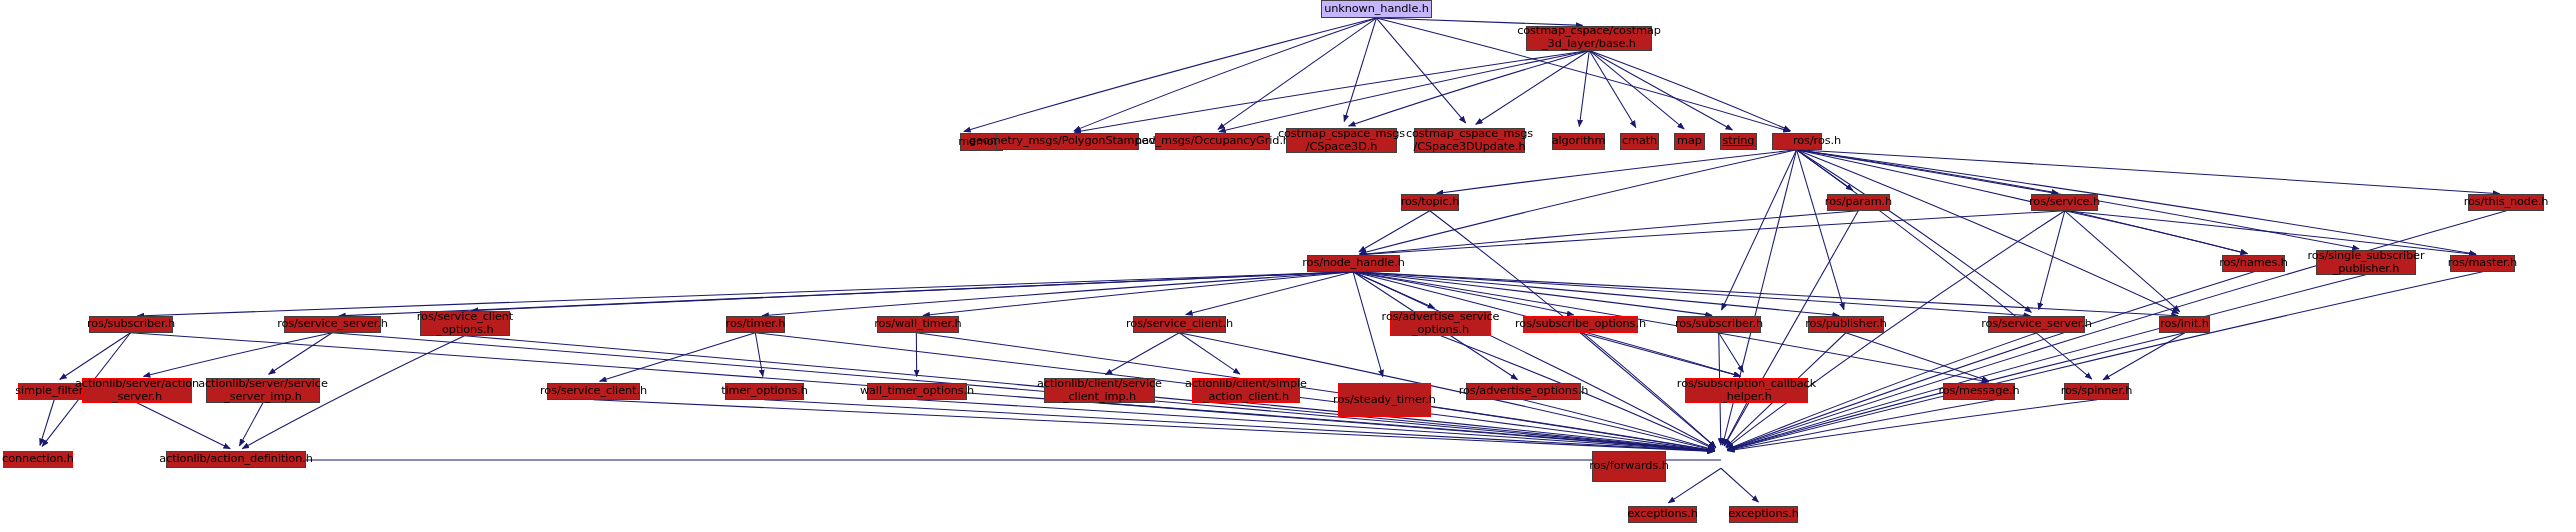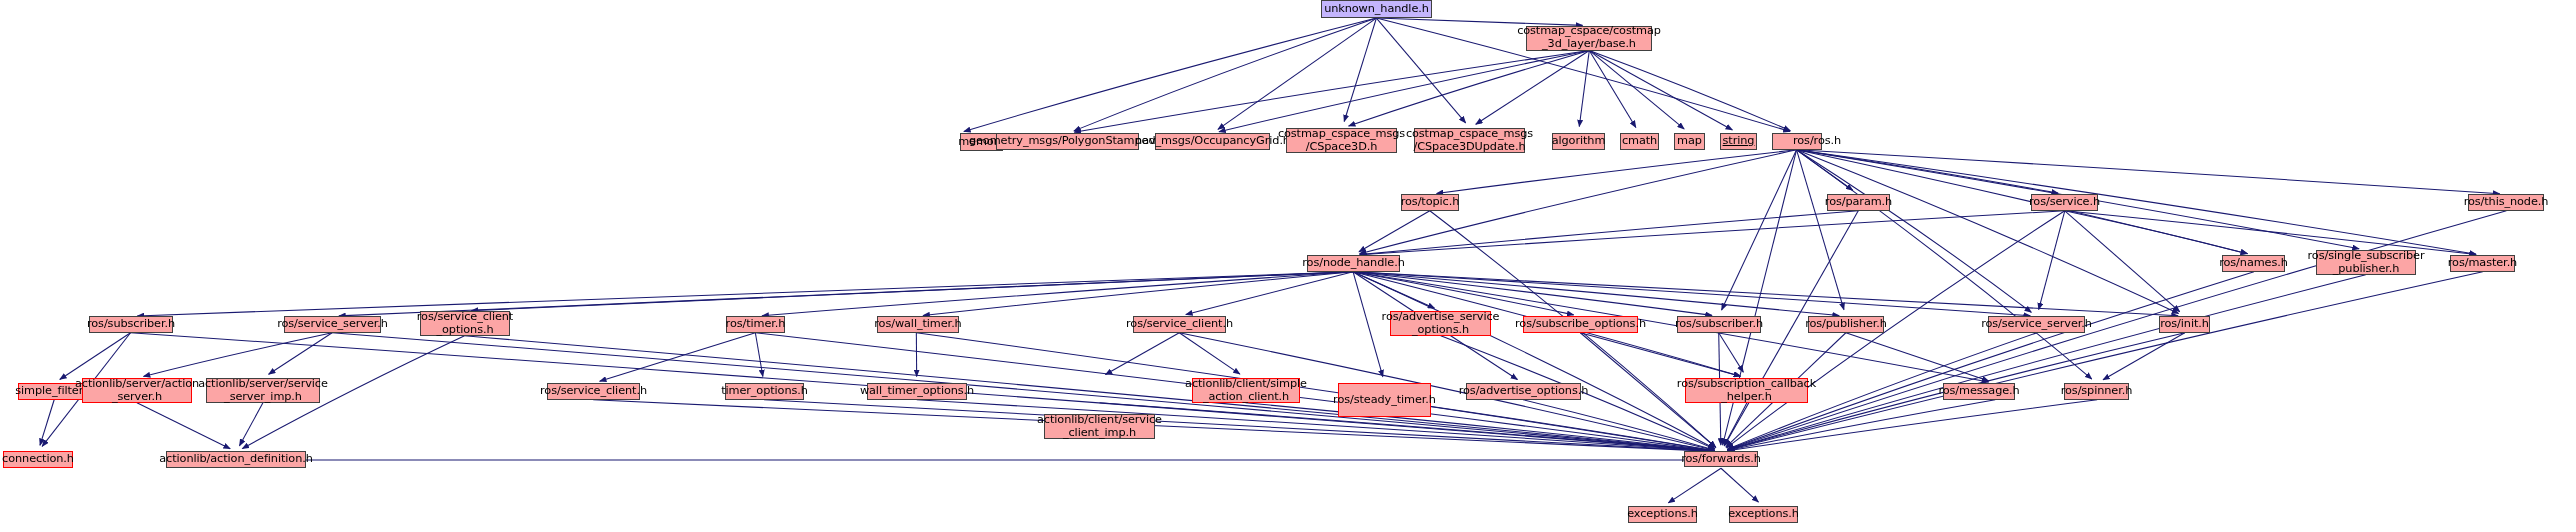--- a/index.html
+++ b/index.html
@@ -22,21 +22,21 @@
     width: 2576px;
     height: 533px;
   }
   .node {
     position: absolute;
     box-sizing: border-box;
     display: flex;
     align-items: center;
     justify-content: center;
     text-align: center;
-    background: #fca5a5;
+    background: #b91c1c;
     border: 0.8px solid #404040;
     color: #000000;
     font-size: 11.3px;
     line-height: 1.12;
     white-space: pre;
     letter-spacing: -0.1px;
     z-index: 5;
   }
   .node.root {
     background: #c4b5fd;
@@ -205,30 +205,30 @@
       <div class="node" style="left: 1988px; top: 316px; width: 97px; height: 16.6px;">ros/service_server.h</div>
       <div class="node" style="left: 2159px; top: 316px; width: 51px; height: 16.6px;">ros/init.h</div>
       <div class="node red" style="left: 18px; top: 383px; width: 72px; height: 16.6px;">simple_filter.h</div>
       <div class="node red" style="left: 82px; top: 378px; width: 110px; height: 25px;">actionlib/server/action
 _server.h</div>
       <div class="node thick" style="left: 206px; top: 378px; width: 114px; height: 25px;">actionlib/server/service
 _server_imp.h</div>
       <div class="node" style="left: 547px; top: 383px; width: 93px; height: 16.6px;">ros/service_client.h</div>
       <div class="node" style="left: 725px; top: 383px; width: 79px; height: 16.6px;">timer_options.h</div>
       <div class="node" style="left: 867px; top: 383px; width: 100px; height: 16.6px;">wall_timer_options.h</div>
-      <div class="node thick" style="left: 1044px; top: 378px; width: 111px; height: 25px; margin-top: 36px;">actionlib/client/service
+      <div class="node thick" style="left: 1044px; top: 378px; width: 111px; height: 25px;">actionlib/client/service
 _client_imp.h</div>
       <div class="node red" style="left: 1192px; top: 378px; width: 108px; height: 25px;">actionlib/client/simple
 _action_client.h</div>
       <div class="node red" style="left: 1338px; top: 383px; width: 93px; height: 34px;">ros/steady_timer.h</div>
       <div class="node thick" style="left: 1466px; top: 383px; width: 115px; height: 16.6px;">ros/advertise_options.h</div>
       <div class="node red" style="left: 1685px; top: 378px; width: 123px; height: 25px;">ros/subscription_callback
 _helper.h</div>
       <div class="node" style="left: 1903px; top: 383px; width: 72px; height: 16.6px; margin-left: 40px;">ros/message.h</div>
       <div class="node" style="left: 2064px; top: 383px; width: 65px; height: 16.6px;">ros/spinner.h</div>
-      <div class="node thick" style="left: 1684px; top: 451px; width: 74px; height: 16px;">ros/forwards.h</div>
+      <div class="node thick" style="left: 1592px; top: 451px; width: 74px; height: 31px;">ros/forwards.h</div>
       <div class="node red" style="left: 3px; top: 451px; width: 70px; height: 16.6px;">connection.h</div>
       <div class="node thick" style="left: 166px; top: 451px; width: 140px; height: 16.6px;">actionlib/action_definition.h</div>
       <div class="node" style="left: 1628px; top: 506px; width: 69px; height: 16.6px;">exceptions.h</div>
       <div class="node" style="left: 1729px; top: 506px; width: 69px; height: 16.6px;">exceptions.h</div>
     </div>
 </div>
 
 
 </body></html>

